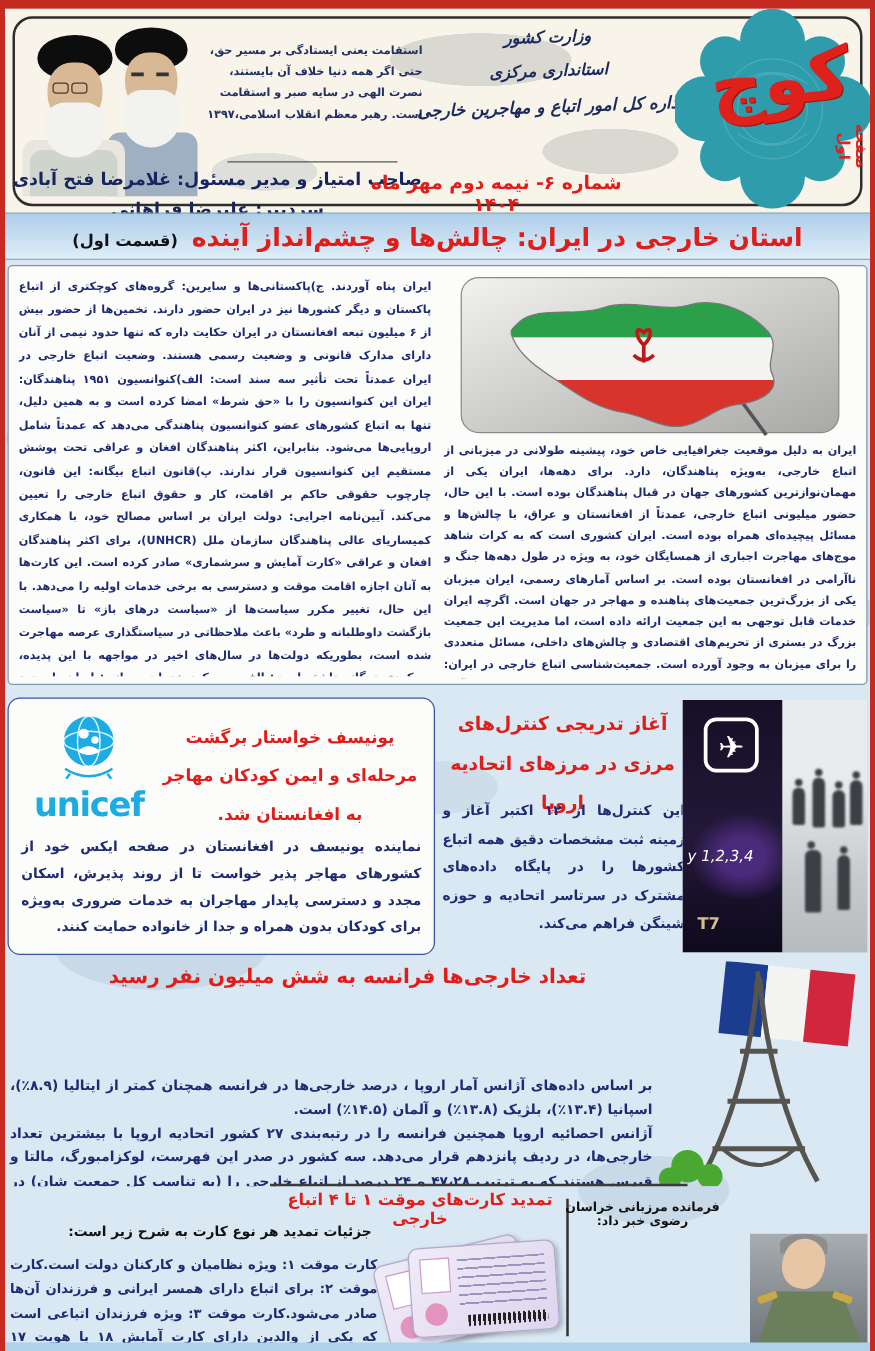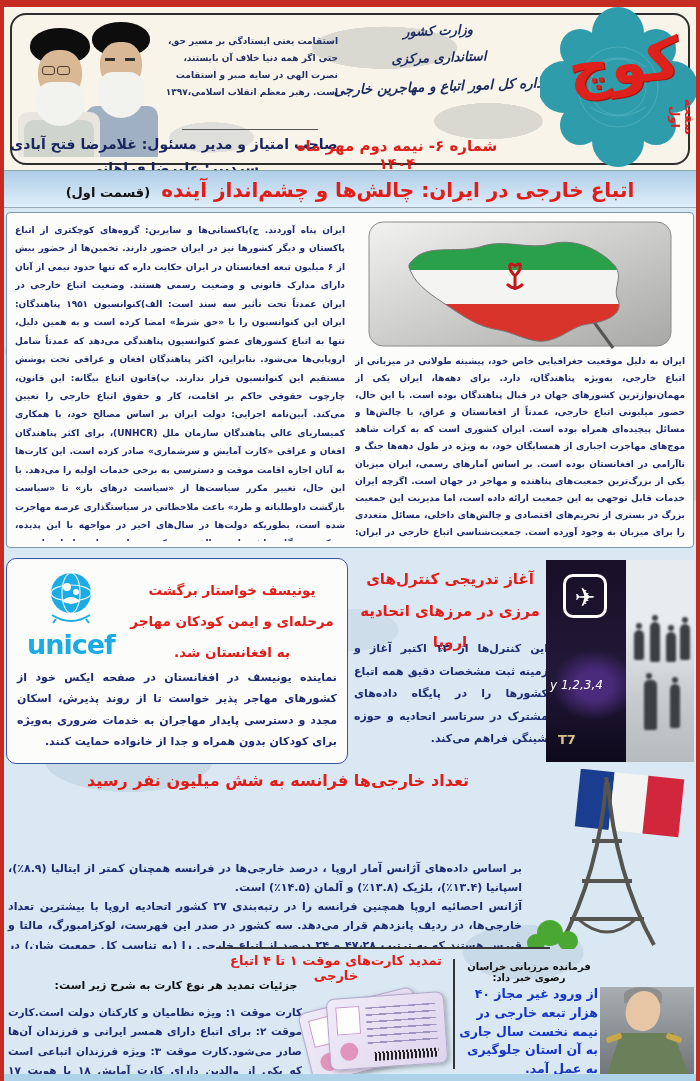--- a/index.html
+++ b/index.html
@@ -123,21 +123,21 @@
   .id-card{position:absolute;width:118px;height:72px;border-radius:8px;border:1px solid #b3a8cc;
     background:linear-gradient(135deg,#f0ebf7,#ddd5ee);
     box-shadow:2px 2px 4px rgba(0,0,0,.25)}
   .id-lines{position:absolute;right:8px;top:10px;width:70px;height:40px;
     background:repeating-linear-gradient(#9b93c0 0 1.5px,transparent 1.5px 7px)}
   .id-photo{position:absolute;left:8px;top:8px;width:24px;height:28px;background:#fff;border:1px solid #c9c}
   .id-stamp{position:absolute;left:10px;bottom:8px;width:18px;height:18px;border-radius:50%;background:#e080b0;opacity:.8}
   .id-bar{position:absolute;right:8px;bottom:6px;width:64px;height:9px;
     background:repeating-linear-gradient(90deg,#222 0 2px,transparent 2px 4px)}
   .divider-v{position:absolute;left:449px;top:6px;height:110px;border-left:2px solid #333}
-  .cmd-kicker{position:absolute;left:455px;width:140px;top:8px;text-align:center;
+  .cmd-kicker{position:absolute;left:440px;width:140px;top:8px;text-align:center;
     font-size:10px;font-weight:bold;color:#111;direction:rtl}
   .cmd-body{position:absolute;left:452px;width:142px;top:32px;text-align:right;direction:rtl;
     font-size:12.5px;font-weight:bold;color:#1535c4;line-height:1.5}
   .officer{position:absolute;left:596px;right:2px;top:34px;height:92px;overflow:hidden;
     background:linear-gradient(#a8adb1,#6d7377)}
   .off-head{position:absolute;left:26px;top:4px;width:34px;height:40px;background:#e6c6a5;
     border-radius:48% 48% 46% 46%;transform:rotate(12deg)}
   .off-hair{position:absolute;left:24px;top:0;width:38px;height:16px;background:#8e8e8e;border-radius:50% 50% 0 0}
   .off-body{position:absolute;left:0px;bottom:0;width:100%;height:46px;background:#6b7f5a;
     clip-path:polygon(6% 100%,22% 0,78% 0,96% 100%)}
@@ -208,21 +208,21 @@
             <circle cx="78" cy="80" r="28"></circle>
           <path d="M50,60 q28,-18 56,0 M50,100 q28,18 56,0"></path>
         </g>
       </svg>
       <div class="kooch-text">کوچ</div>
       <div class="page-label rtl">صفحه اول</div>
     </div>
   </div>
 
   <div class="headline-bar rtl">
-    <span class="t">اتباع خارجی در ایران: چالش‌ها و چشم‌انداز آینده</span>
+    <span class="t">استان خارجی در ایران: چالش‌ها و چشم‌انداز آینده</span>
     <span class="p">(قسمت اول)</span>
   </div>
 
   <div class="article-box">
     <div class="iran-img">
       <svg width="330" height="132" viewBox="0 0 330 132">
         <defs>
           <linearGradient id="card" x1="0" y1="0" x2="1" y2="1">
             <stop offset="0" stop-color="#f2f2f0"></stop>
               <stop offset="1" stop-color="#a8a8a6"></stop>
@@ -332,21 +332,20 @@
         <div class="id-photo"></div>
           <div class="id-lines"></div>
           <div class="id-stamp"></div>
           <div class="id-bar"></div>
       </div>
     </div>
 
     <div class="divider-v"></div>
 
     <div class="cmd-kicker">فرمانده مرزبانی خراسان رضوی خبر داد:</div>
-    <div class="cmd-body">از ورود غیر مجاز ۴۰ هزار تبعه خارجی در نیمه نخست سال جاری به آن استان جلوگیری به عمل آمد.</div>
 
     <div class="officer">
       <div class="off-hair"></div>
       <div class="off-head"></div>
       <div class="off-body"></div>
       <div class="off-epaulette" style="left:6px;bottom:38px;transform:rotate(-20deg)"></div>
       <div class="off-epaulette" style="left:66px;bottom:38px;transform:rotate(20deg)"></div>
     </div>
   </div>
 

